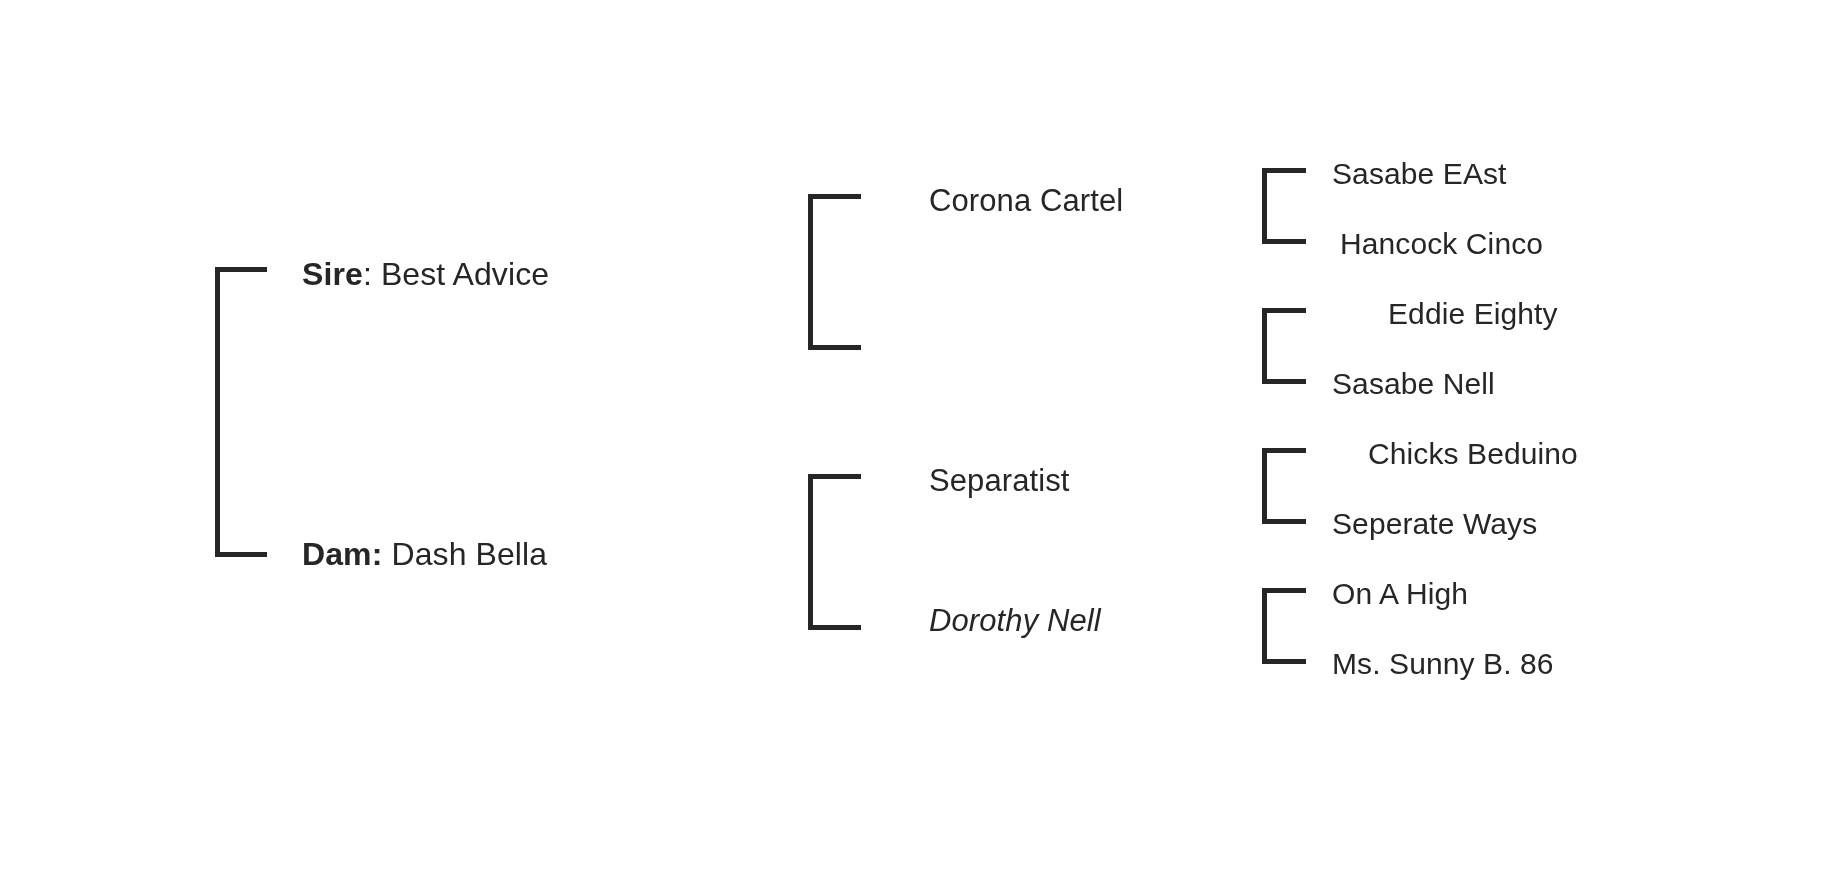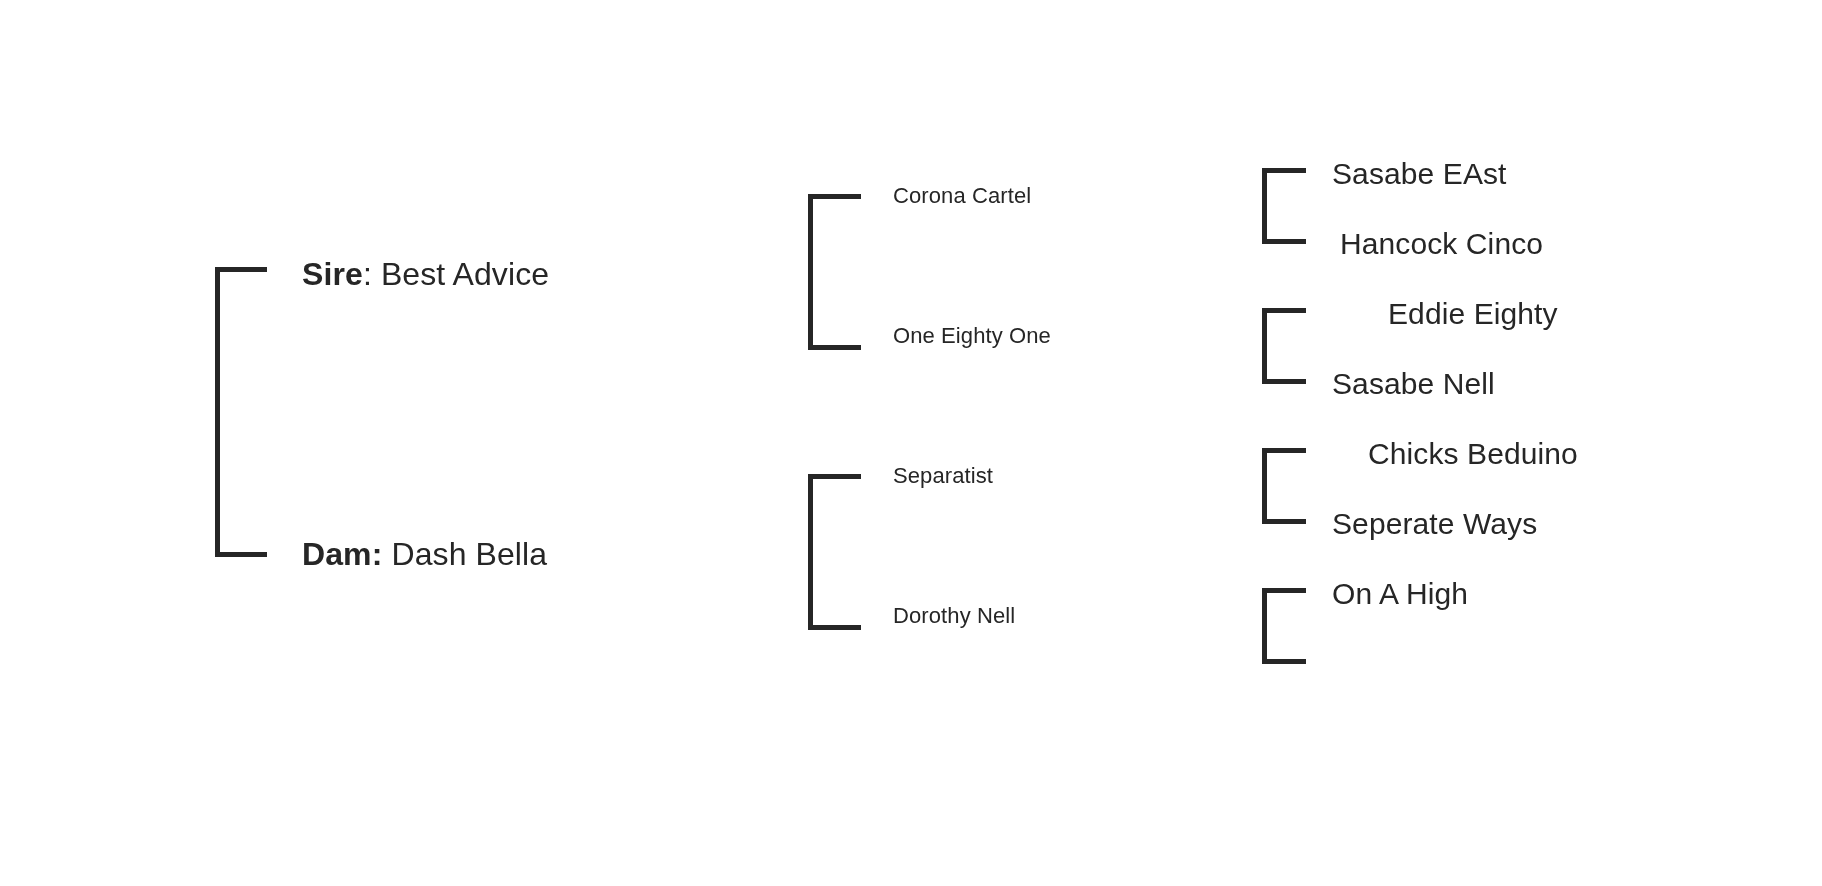--- a/index.html
+++ b/index.html
@@ -41,21 +41,22 @@
     letter-spacing: 0.1px;
     color: #262626;
   }
   .node .lead {
     font-weight: 700;
   }
   .node.gen1 {
     font-size: 32px;
   }
   .node.gen2 {
-    font-size: 22px;
+    font-size: 31px;
+    margin-left: 36px;
   }
   .node.gen3 {
     font-size: 30px;
   }
 </style>
 </head>
 <body>
 
 <div class="pedigree">
 
@@ -66,27 +67,26 @@
   </div>
 
   <div class="node gen1" style="left:302px; top:538px;">
     <span class="lead">Dam:</span><span> </span><span>Dash Bella</span>
   </div>
 
   <div class="bracket" style="left:808px; top:194px; width:53px; height:156px;"></div>
 
   <div class="node gen2" style="left:893px; top:185px;">Corona Cartel</div>
 
-  <div class="node gen2" style="left:893px; top:325px;">One Eighty One</div>
 
   <div class="bracket" style="left:808px; top:474px; width:53px; height:156px;"></div>
 
   <div class="node gen2" style="left:893px; top:465px;">Separatist</div>
 
-  <div class="node gen2" style="left:893px; top:605px;">Dorothy Nell</div>
+  <div class="node gen2" style="left:893px; top:605px;font-style:italic;">Dorothy Nell</div>
 
   <div class="bracket" style="left:1262px; top:168px; width:44px; height:76px;"></div>
 
   <div class="node gen3" style="left:1332px; top:159px;">Sasabe EAst</div>
 
   <div class="node gen3" style="left:1332px; top:229px;margin-left:8px;">Hancock Cinco</div>
 
   <div class="bracket" style="left:1262px; top:308px; width:44px; height:76px;"></div>
 
   <div class="node gen3" style="left:1388px; top:299px;">Eddie Eighty</div>
@@ -96,14 +96,15 @@
   <div class="bracket" style="left:1262px; top:448px; width:44px; height:76px;"></div>
 
   <div class="node gen3" style="left:1368px; top:439px;">Chicks Beduino</div>
 
   <div class="node gen3" style="left:1332px; top:509px;">Seperate Ways</div>
 
   <div class="bracket" style="left:1262px; top:588px; width:44px; height:76px;"></div>
 
   <div class="node gen3" style="left:1332px; top:579px;">On A High</div>
 
+  <div class="node gen3" style="left:1332px; top:649px;">Ms. Sunny B. 86</div>
 
 </div>
 
 </body></html>

